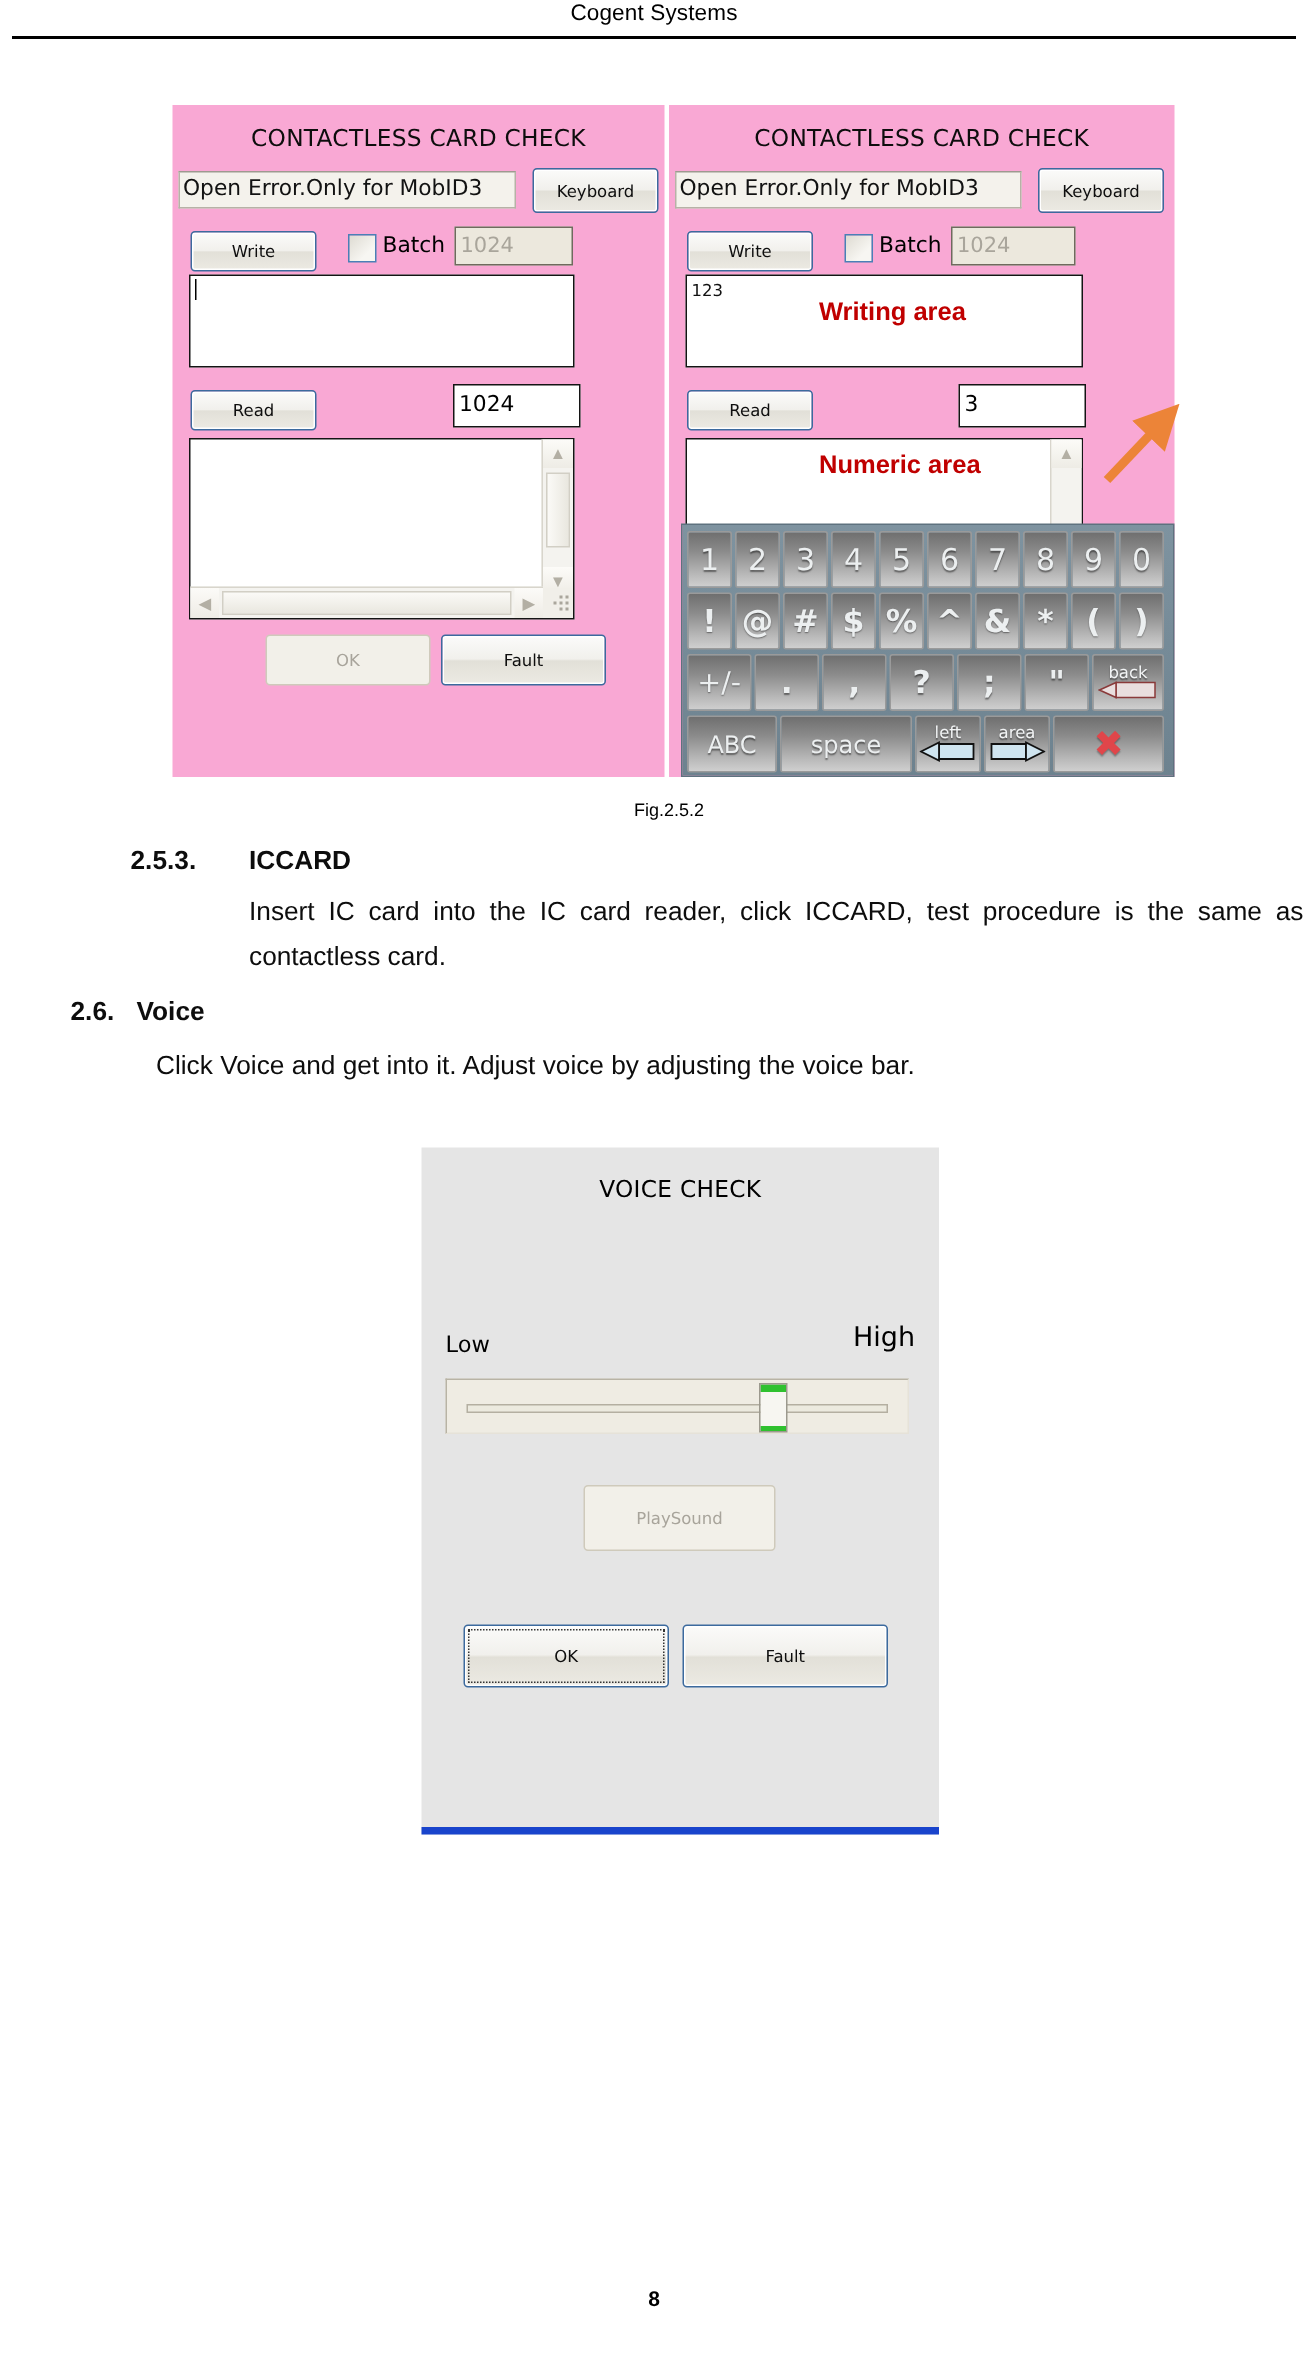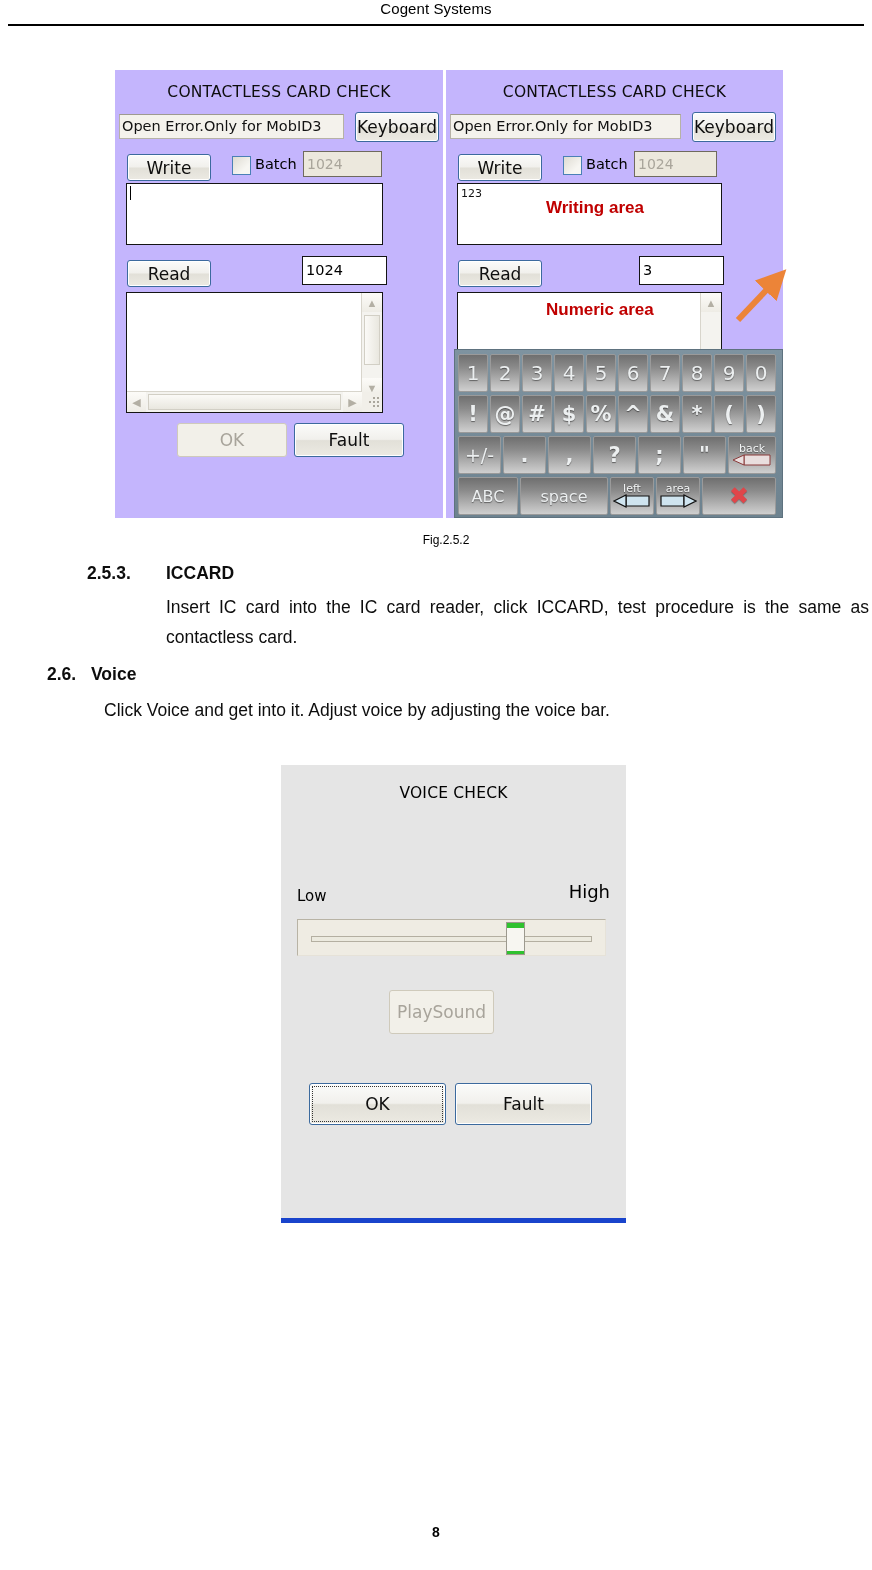--- a/index.html
+++ b/index.html
@@ -35,21 +35,21 @@
     text-align: center; font-size: 14px; font-weight: bold;
   }
 
   
   .fig252 {
     position: absolute; left: 115px; top: 70px;
     width: 668px; height: 448px;
   }
   .ccpanel {
     position: absolute; top: 0; height: 448px;
-    background: #c4b5fd;
+    background: #f9a8d4;
   }
   .ccpanel.left  { left: 0px;   width: 328px; }
   .ccpanel.right { left: 331px; width: 337px; }
 
   .cc-title {
     position: absolute; top: 13px; left: 0; width: 100%;
     text-align: center;
     font-size: 15.5px; letter-spacing: .2px;
     color: #0d0d0d;
     font-family: "DejaVu Sans", sans-serif;
@@ -72,21 +72,21 @@
   }
 
   
   .winbtn {
     position: absolute;
     box-sizing: border-box;
     border: 1px solid #3c6a9e;
     border-radius: 3px;
     background: linear-gradient(to bottom,#fbfbfa 0%, #f1f0ec 48%, #e2e0d8 52%, #eceae3 100%);
     font-family: "DejaVu Sans", sans-serif;
-    font-size: 17px;
+    font-size: 11px;
     color: #0e0e0e;
     text-align: center;
     display: flex; align-items: center; justify-content: center;
     box-shadow: inset 0 0 0 1px #ffffff;
   }
   .winbtn.disabled {
     border-color: #cfcabb;
     color: #a8a49b;
     background: #f2f0e9;
     box-shadow: none;
@@ -322,21 +322,21 @@
   .slider-thumb {
     position: absolute; left: 208px; top: 2px;
     width: 19px; height: 33px;
     background: linear-gradient(to bottom,
       #2fc12f 0px, #2fc12f 5px,
       #f7f6f1 5px, #f7f6f1 28px,
       #2fc12f 28px, #2fc12f 33px);
     border: 1px solid #9c998e;
     box-sizing: border-box;
   }
-  .voice-play  { top: 225px; left: 108px; width: 105px; height: 44px; }
+  .voice-play  { top: 225px; left: 108px; width: 128px; height: 44px; }
   .voice-ok    { top: 318px; left: 28px;  width: 137px; height: 42px; }
   .voice-fault { top: 318px; left: 174px; width: 137px; height: 42px; }
 </style>
 </head>
 <body>
 
 <div class="pg-header">
   <div class="pg-header-title">Cogent Systems</div>
   <div class="pg-header-rule"></div>
 </div>

